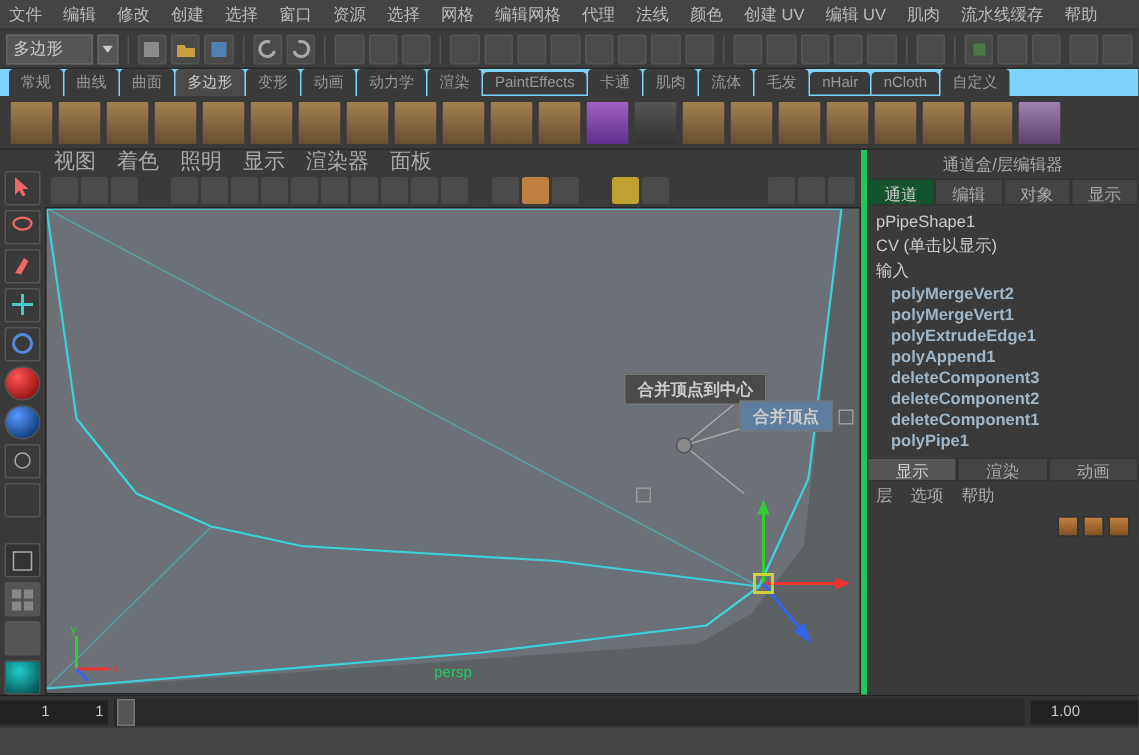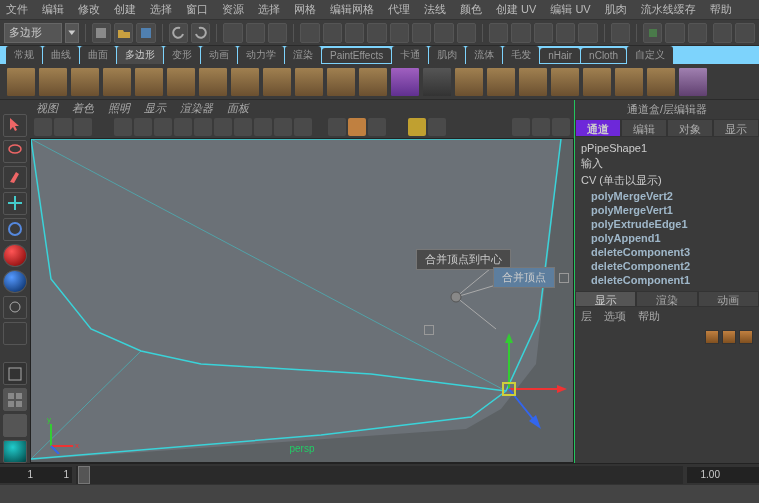--- a/index.html
+++ b/index.html
@@ -33,46 +33,46 @@
 .tool { width: 24px; height: 24px; border: 1px solid #555; border-radius: 2px; display: flex; align-items: center; justify-content: center; }
 .tool.arrow { }
 .tool.lasso { }
 .tool.redsphere { background: radial-gradient(circle at 35% 30%, #f55, #700); border-radius: 50%; }
 .tool.bluesphere { background: radial-gradient(circle at 35% 30%, #59f, #025); border-radius: 50%; }
 .tool.diamond { background: #333; }
 .tool.grid { background: #555; }
 .tool.emerald { background: radial-gradient(circle at 40% 30%, #2cc, #044); }
 
 .center { flex: 1; display: flex; flex-direction: column; background: #3a3a3a; }
-.vp-menu { height: 16px; display: flex; gap: 14px; padding: 0 6px; align-items: center; font-size: 11px; color: #aaa; font-style: italic; }
+.vp-menu { height: 16px; display: flex; gap: 14px; padding: 0 6px; align-items: center; font-size: 14px; color: #aaa; }
 .vp-toolbar { height: 22px; display: flex; align-items: center; padding: 0 4px; gap: 2px; }
 .vp-tb-ic { width: 18px; height: 18px; background: #4a4a4a; border-radius: 2px; }
 .vp-tb-ic.orange { background: #c08040; }
 .vp-tb-ic.yellow { background: #c0a030; }
 .vp-tb-ic.d { background: #3a3a3a; }
 
 .viewport { flex: 1; background: #5c6164; position: relative; overflow: hidden; border: 1px solid #222; }
 
 
-.popup { position: absolute; display: flex; align-items: center; gap: 4px; }
+.popup { position: absolute; display: flex; align-items: center; gap: 4px; font-weight: bold; }
 .popup-box { background: #4a4a4a; border: 1px solid #777; padding: 2px 8px; color: #ccc; font-size: 11px; }
 .popup-box.hl { background: #5d7e9e; }
 .popup-chk { width: 10px; height: 10px; border: 1px solid #999; background: transparent; }
 
 
 .axis { position: absolute; left: 12px; bottom: 8px; width: 40px; height: 40px; }
 
 .ppe { position: absolute; bottom: 8px; left: 50%; transform: translateX(-50%); color: #2c6; font-size: 10px; }
 
 
-.right { width: 185px; background: #3a3a3a; border-left: 1px solid #22c55e; display: flex; flex-direction: column; font-size: 11px; }
+.right { width: 185px; background: #3a3a3a; border-left: 4px solid #22c55e; display: flex; flex-direction: column; font-size: 11px; }
 .right-title { text-align: center; padding: 2px 0; color: #aaa; }
 .right-tabs { display: flex; height: 18px; }
 .right-tab { flex: 1; text-align: center; padding: 2px 0; background: #444; border: 1px solid #333; color: #aaa; }
-.right-tab.active { background: #6d28d9; color: #ccc; font-weight: bold; }
+.right-tab.active { background: #14532d; color: #ccc; }
 .cb-body { padding: 4px 6px; flex: 1; }
 .cb-node { color: #ccc; padding: 1px 0; }
 .cb-sub { color: #9fb7c9; padding: 1px 0 1px 10px; font-weight: bold; }
 .cb-tabs2 { display: flex; height: 16px; }
 .cb-tab2 { flex: 1; text-align: center; background: #444; border: 1px solid #333; color: #aaa; padding: 1px 0; }
 .cb-tab2.active { background: #555; color: #ccc; }
 .cb-menu2 { display: flex; gap: 12px; padding: 2px 6px; color: #aaa; }
 .layer-icons { display: flex; gap: 3px; justify-content: flex-end; padding: 4px 6px; }
 .lyr { width: 14px; height: 14px; background: linear-gradient(#c08040,#805020); border: 1px solid #333; }
 
@@ -361,29 +361,30 @@
   <div class="right">
     <div class="right-title">通道盒/层编辑器</div>
     <div class="right-tabs">
       <div class="right-tab active">通道</div>
       <div class="right-tab">编辑</div>
       <div class="right-tab">对象</div>
       <div class="right-tab">显示</div>
     </div>
     <div class="cb-body">
       <div class="cb-node">pPipeShape1</div>
+      <div class="cb-node">CV (单击以显示)</div>
       <div class="cb-node">输入</div>
-      <div class="cb-node">CV (单击以显示)</div>
       <div class="cb-sub">polyMergeVert2</div>
       <div class="cb-sub">polyMergeVert1</div>
       <div class="cb-sub">polyExtrudeEdge1</div>
       <div class="cb-sub">polyAppend1</div>
       <div class="cb-sub">deleteComponent3</div>
       <div class="cb-sub">deleteComponent2</div>
       <div class="cb-sub">deleteComponent1</div>
+      <div class="cb-sub">polyPipe1</div>
     </div>
     <div class="cb-tabs2">
       <div class="cb-tab2 active">显示</div>
       <div class="cb-tab2">渲染</div>
       <div class="cb-tab2">动画</div>
     </div>
     <div class="cb-menu2">
       <span>层</span>
       <span>选项</span>
       <span>帮助</span>

